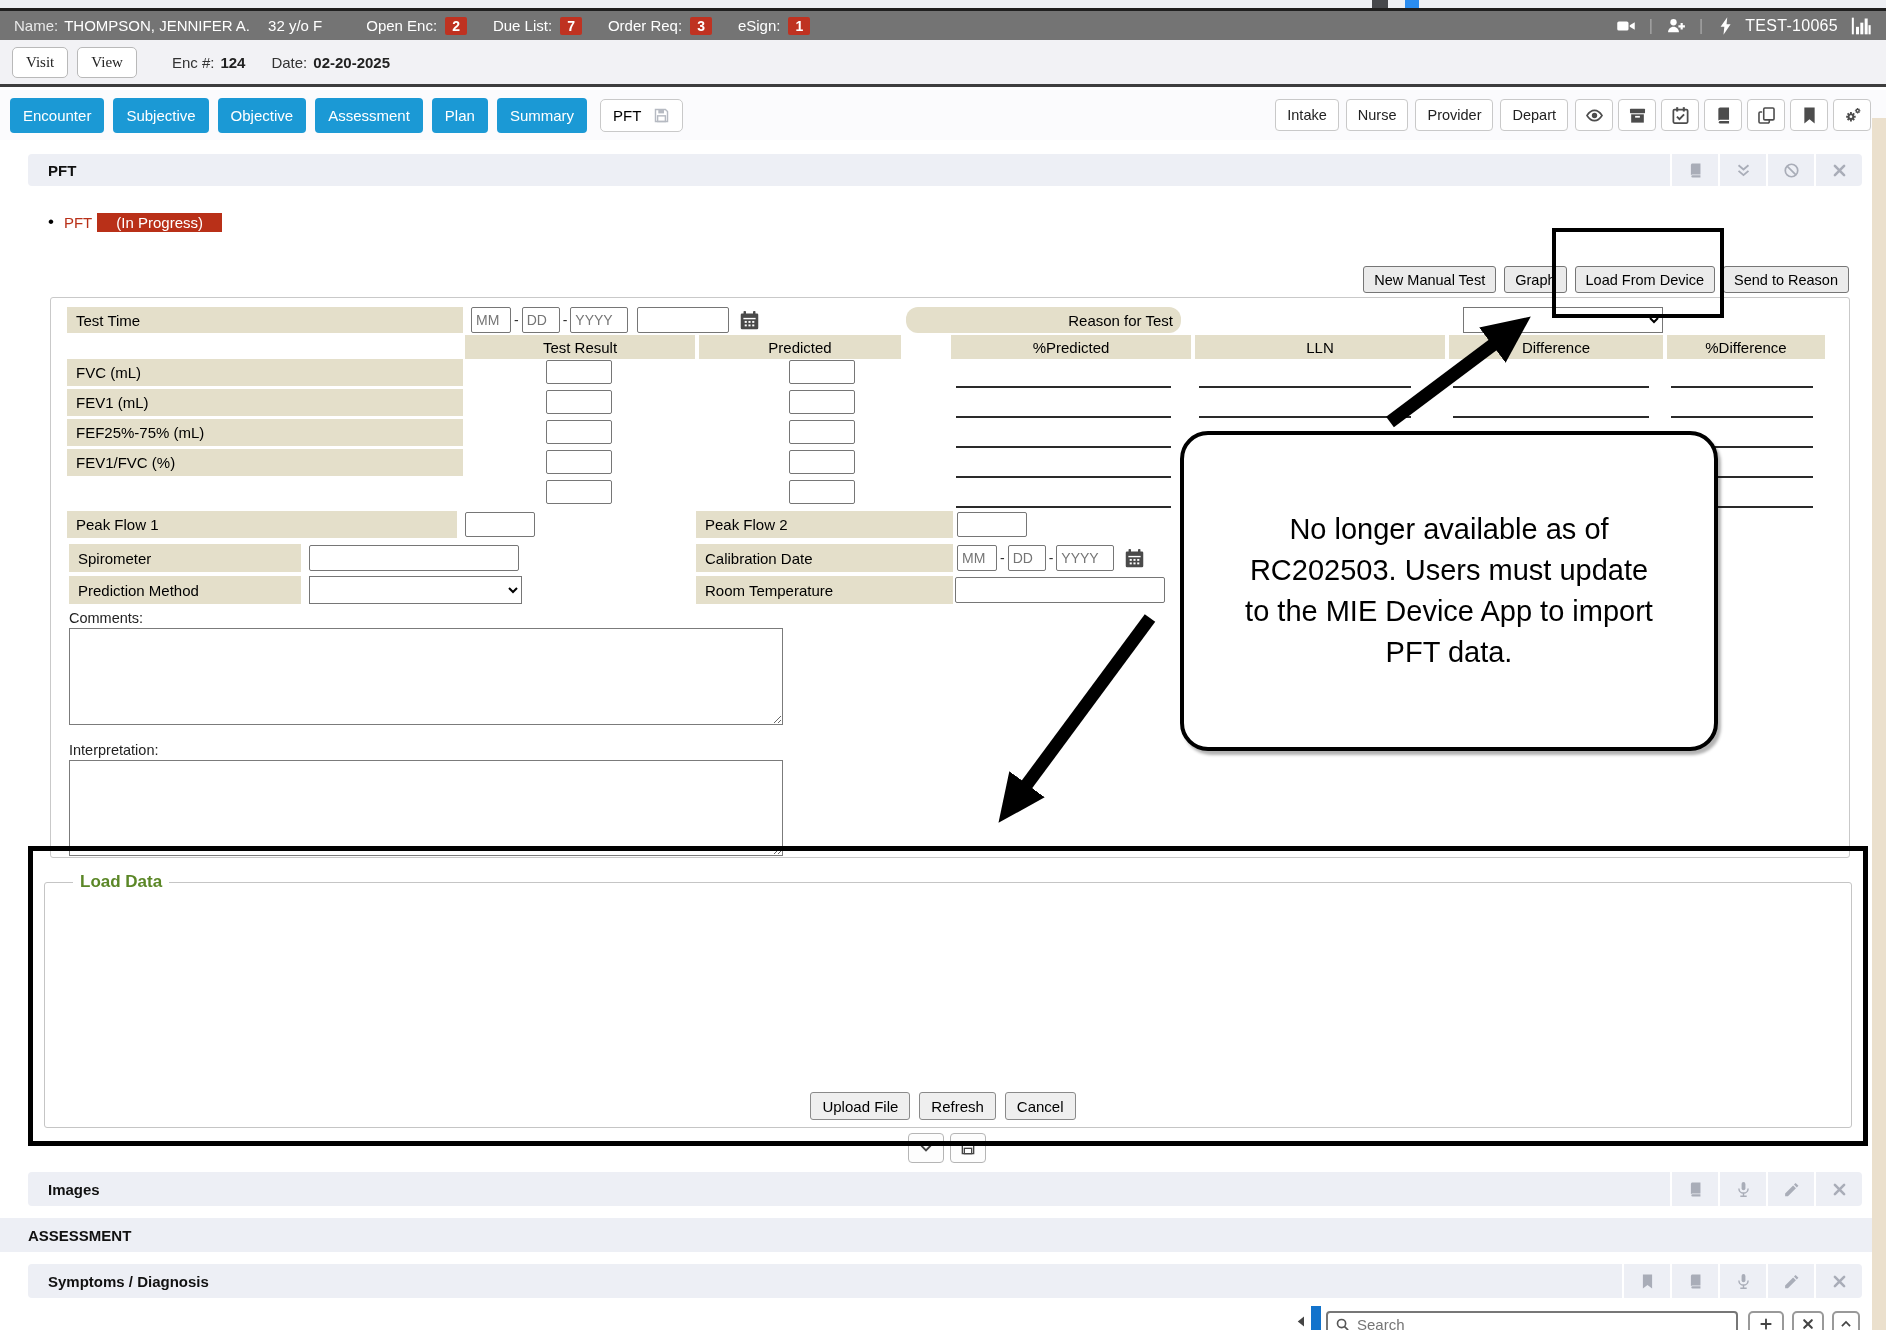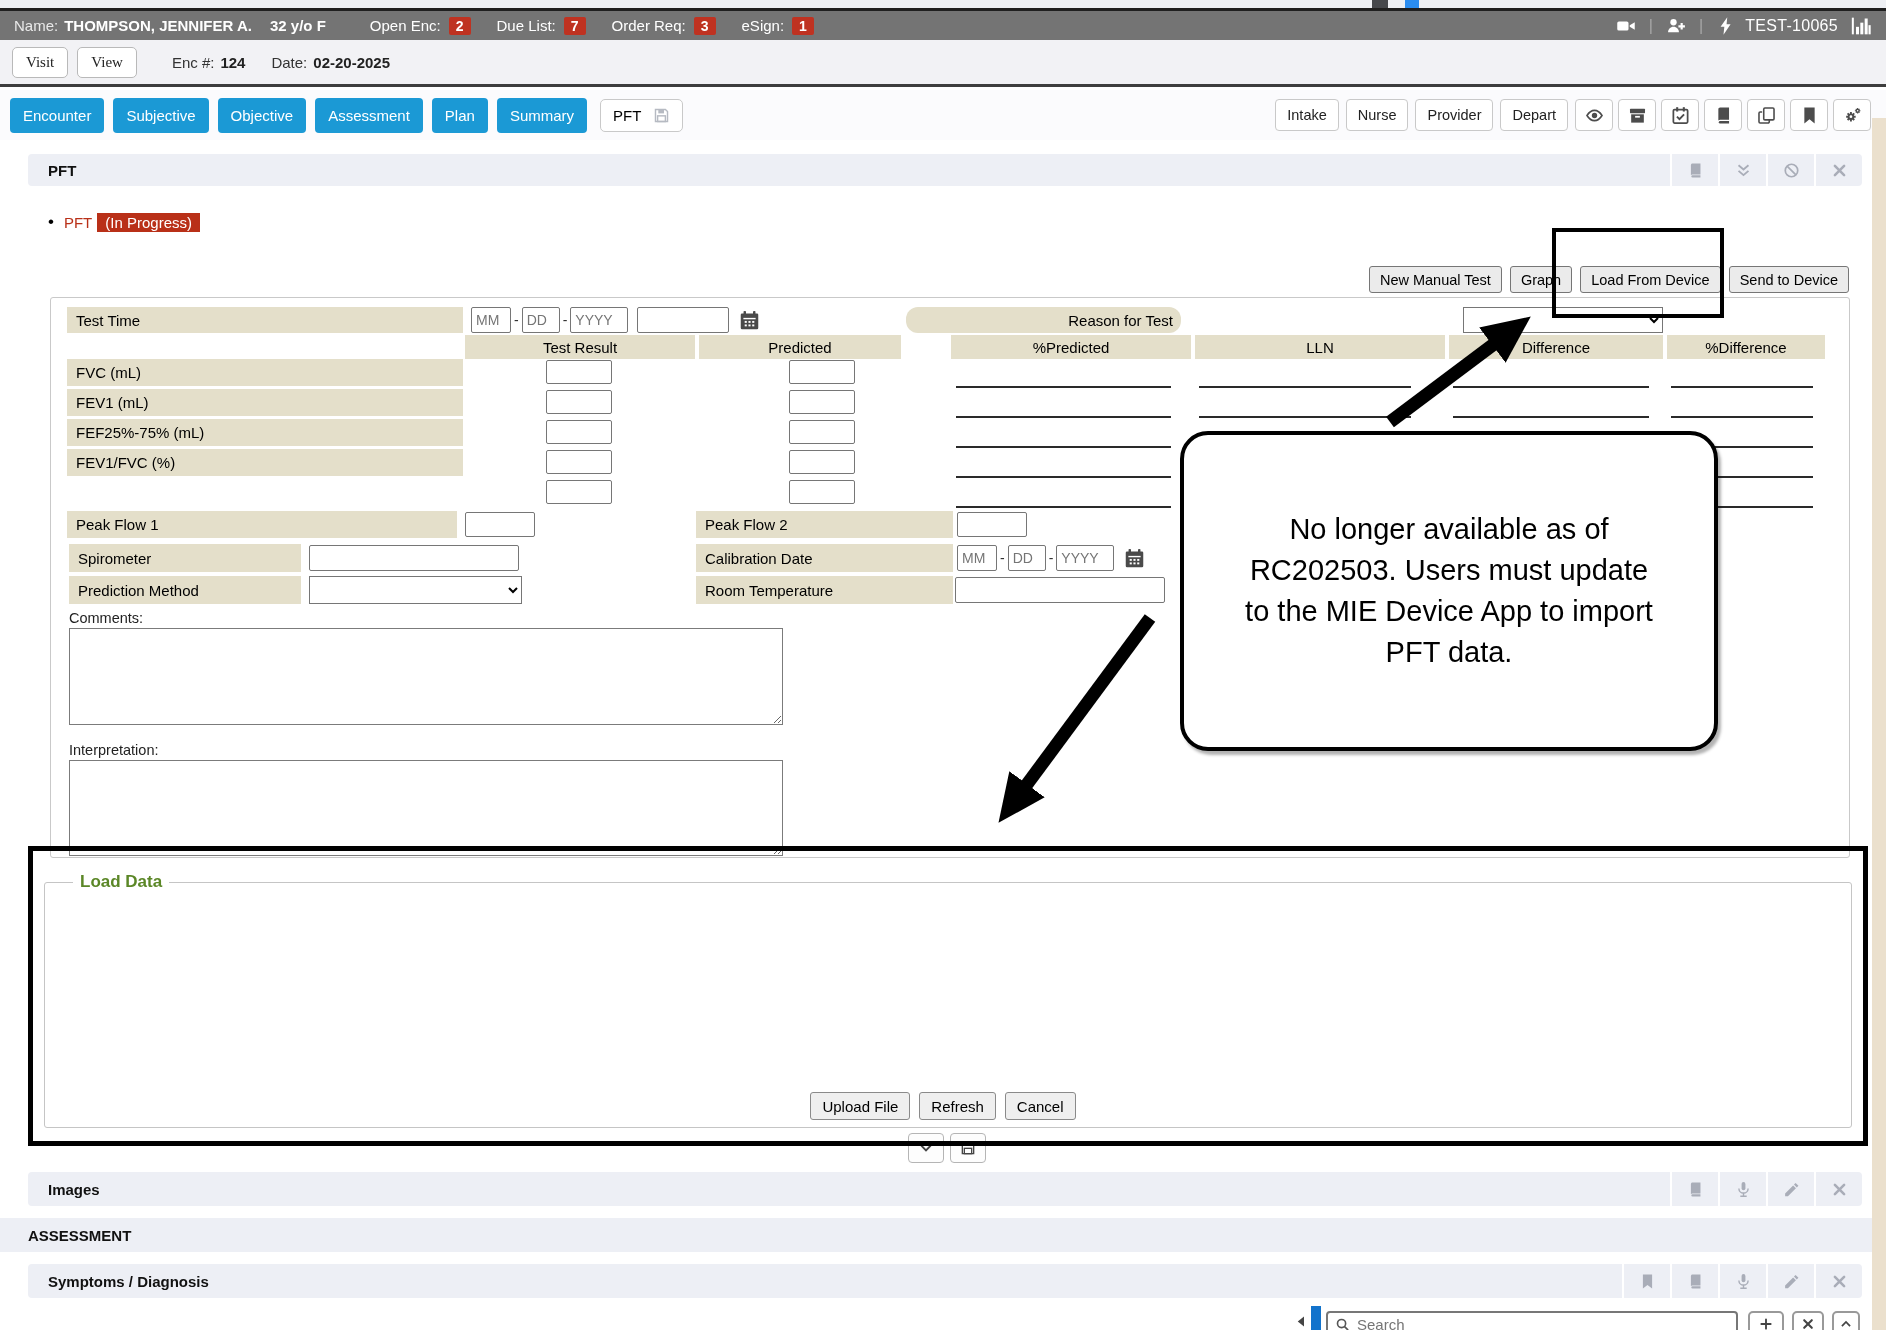--- a/index.html
+++ b/index.html
@@ -16,21 +16,21 @@
   .strip-frag-blue { left:1405px; top:0; width:14px; height:8px; background:#2b8df0; }
   .top-darkline { left:0; top:8px; width:1886px; height:3px; background:#1f1f1f; }
 
   
   .titlebar {
     left:0; top:11px; width:1886px; height:29px; background:#747474;
     display:flex; align-items:center; padding:0 14px; color:#fff; font-size:15px;
   }
   .titlebar .grow { flex:1; }
   .tb-label { color:#e9e9e9; margin-right:6px; }
-  .tb-strong { font-weight:bold; margin-right:18px; white-space:nowrap; }
+  .tb-strong { font-weight:normal; margin-right:18px; white-space:nowrap; }
   .counter { display:flex; align-items:center; margin-right:26px; white-space:nowrap; }
   .badge {
     background:#bf3221; color:#fff; font-weight:bold; font-size:14px;
     padding:1px 7px; border-radius:2px; margin-left:8px;
   }
   .tb-ic { width:22px; height:20px; color:#fff; display:inline-flex; }
   .tb-sep { color:#a8a8a8; margin:0 12px; font-size:16px; }
   .tb-sys { font-size:16px; margin:0 12px 0 8px; letter-spacing:.3px; }
 
   
@@ -86,21 +86,21 @@
   .secbar .grow { flex:1; }
   .sec-iconcell {
     width:48px; height:100%; border-left:2px solid #fff;
     display:flex; align-items:center; justify-content:center; cursor:pointer;
   }
   .sec-iconcell .ic { width:17px; height:17px; color:#a9adb8; }
 
   .pft-bullet { left:48px; top:212px; display:flex; align-items:center; font-size:15px; }
   .pft-bullet .dot { color:#000; margin-right:10px; font-size:17px; }
   .pft-bullet .red { color:#b93018; margin-right:5px; }
-  .status-chip { background:#b93018; color:#fff; padding:1px 8px; }
+  .status-chip { background:#b93018; color:#fff; padding:1px 19px; }
 
   
   .actionrow { top:266px; right:37px; display:flex; gap:8px; }
   .actbtn {
     background:#ebebeb; border:1px solid #767676; border-radius:3px;
     font-size:14.5px; color:#000; padding:4px 10px; height:27px; cursor:pointer;
     font-family:"Liberation Sans", sans-serif; white-space:nowrap;
   }
 
   
@@ -371,21 +371,21 @@
 <div class="abs pft-bullet">
   <span class="dot">•</span>
   <span class="red">PFT</span>
   <span class="status-chip">(In Progress)</span>
 </div>
 
 <div class="abs actionrow">
   <button class="actbtn">New Manual Test</button>
   <button class="actbtn">Graph</button>
   <button class="actbtn">Load From Device</button>
-  <button class="actbtn">Send to Device</button>
+  <button class="actbtn">Send to Reason</button>
 </div>
 
 <div class="abs panel" id="pft-panel">
 
   <div class="cell" style="left:16px; top:9px; width:396px; height:26px;">Test Time</div>
   <div class="dateflex" style="left:420px; top:9px;">
     <input style="width: 40px;" placeholder="MM">
     <span class="dash">-</span>
     <input style="width: 38px;" placeholder="DD">
     <span class="dash">-</span>

